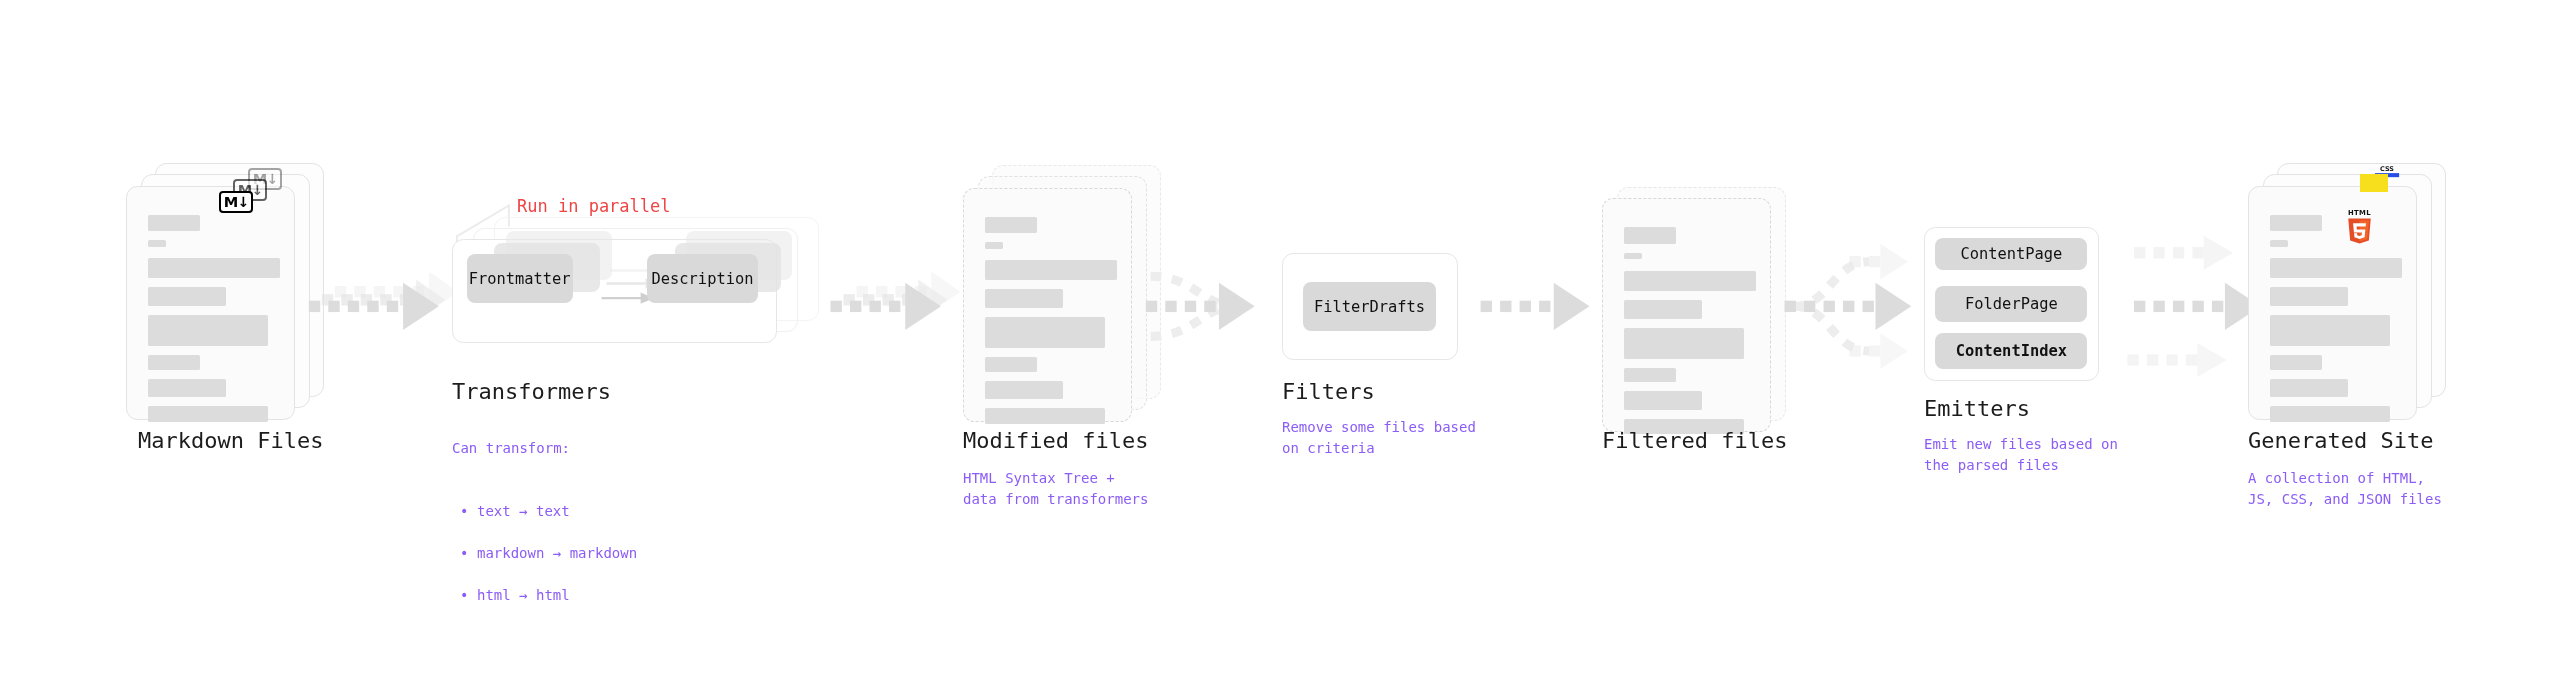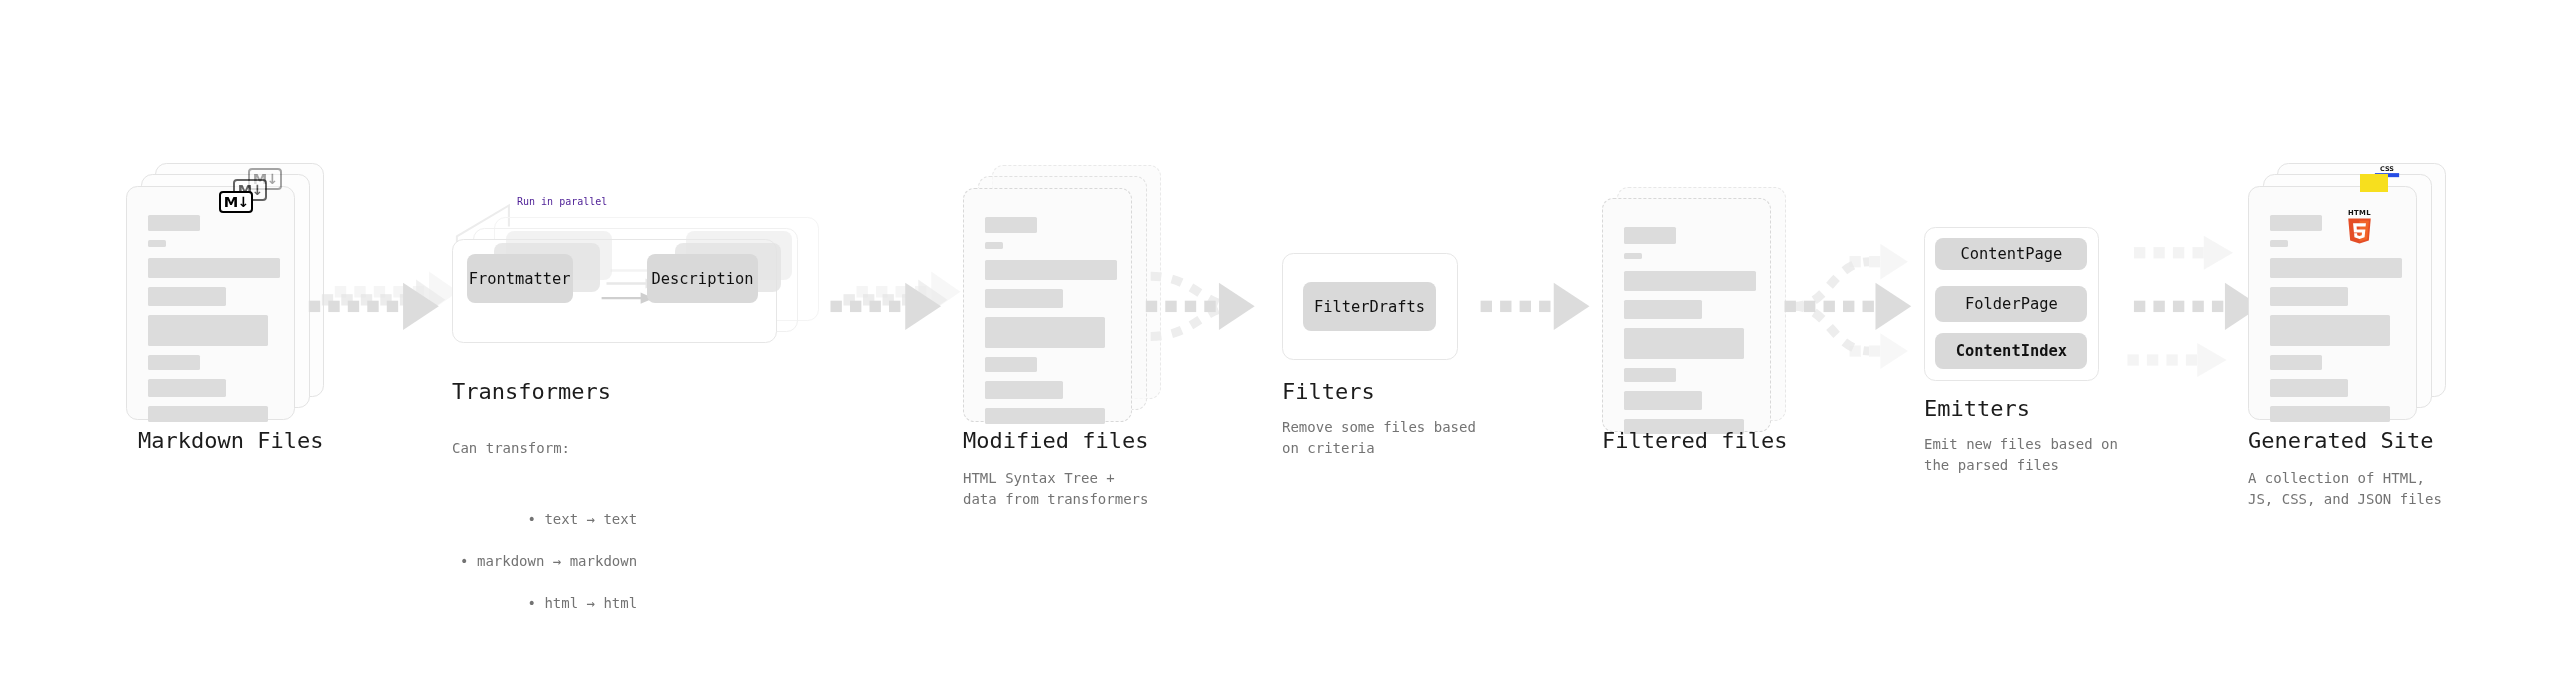--- a/index.html
+++ b/index.html
@@ -81,25 +81,25 @@
     font-size: 22px;
     font-weight: 400;
     color: #1c1c1c;
     letter-spacing: 0px;
     white-space: nowrap;
   }
   .stage-desc {
     position: absolute;
     font-size: 14px;
     line-height: 1.5;
-    color: #737373;
+    color: #8b5cf6;
     white-space: pre-line;
   }
   .stage-desc .lead { display:block; }
-  .bullets { margin: 8px; padding: 0; list-style: none; text-align: right; }
+  .bullets { margin: 0; padding: 0; list-style: none; }
   .bullets li { white-space: nowrap; }
   .bullets li:before { content: "\2022  "; }
 
   
   .group-box {
     position: absolute;
     border: 1.6px solid #e6e6e6;
     border-radius: 11.4px;
     background: #fff;
   }
@@ -113,22 +113,22 @@
     display: flex; align-items: center; justify-content: center;
     font-size: 15.4px;
     color: #111;
     white-space: nowrap;
   }
   .pill.g1 { background: #e8e8e8; }
   .pill.g2 { background: #e2e2e2; }
 
   .callout-text {
     position: absolute;
-    font-size: 10px;
-    color: #4c1d95;
+    font-size: 17px;
+    color: #ef4444;
     white-space: nowrap;
   }
 
   svg { display: block; overflow: visible; }
   .svg-layer { position: absolute; inset: 0; pointer-events: none; }
 </style>
 </head>
 <body>
 
 <div class="stage-root">

